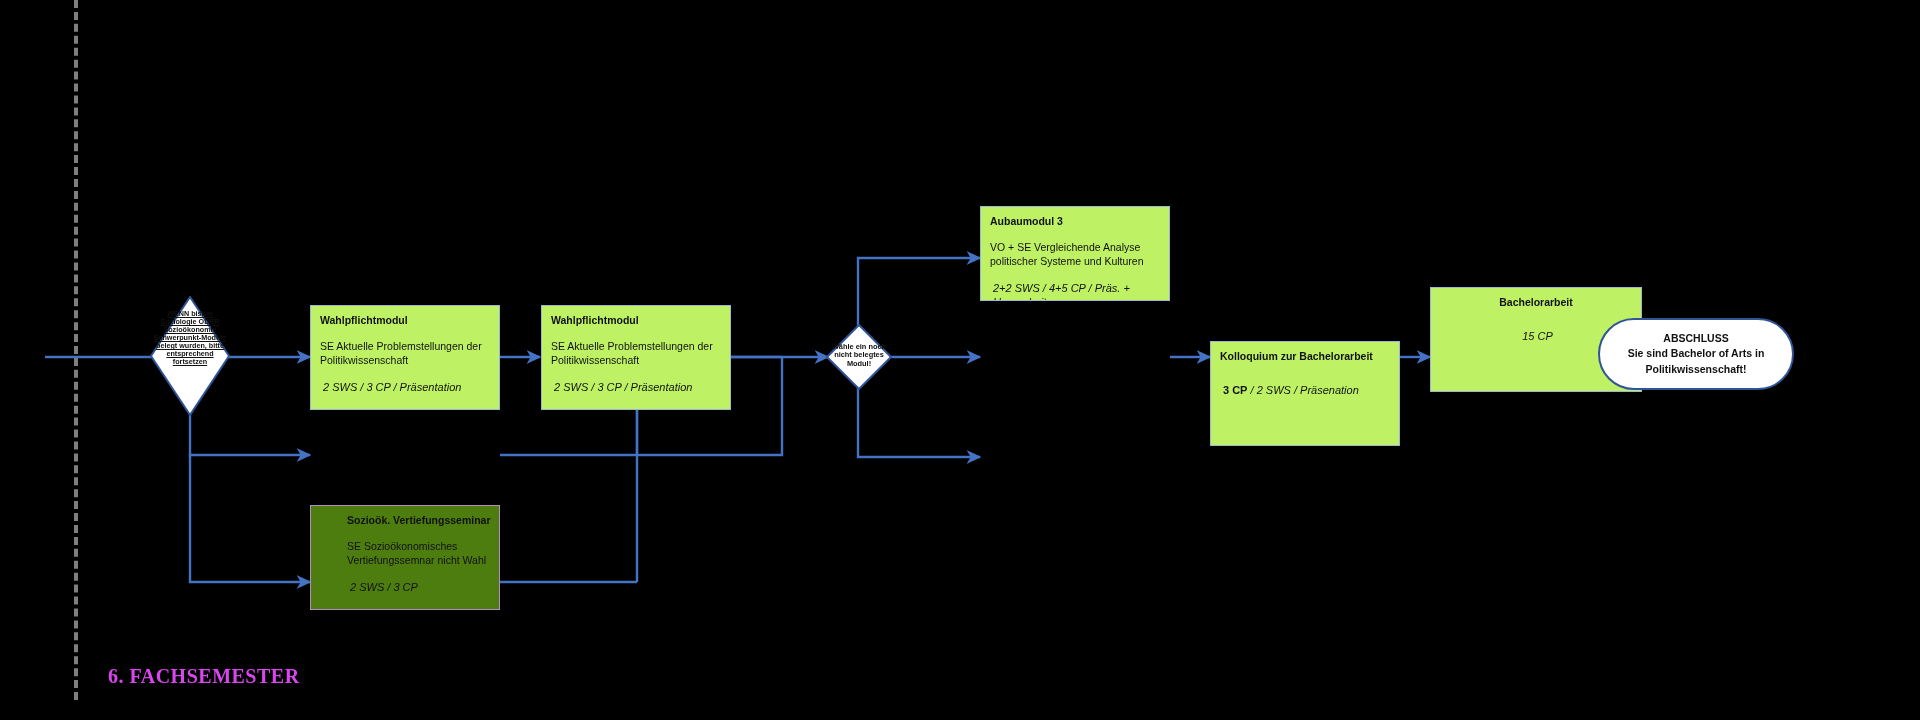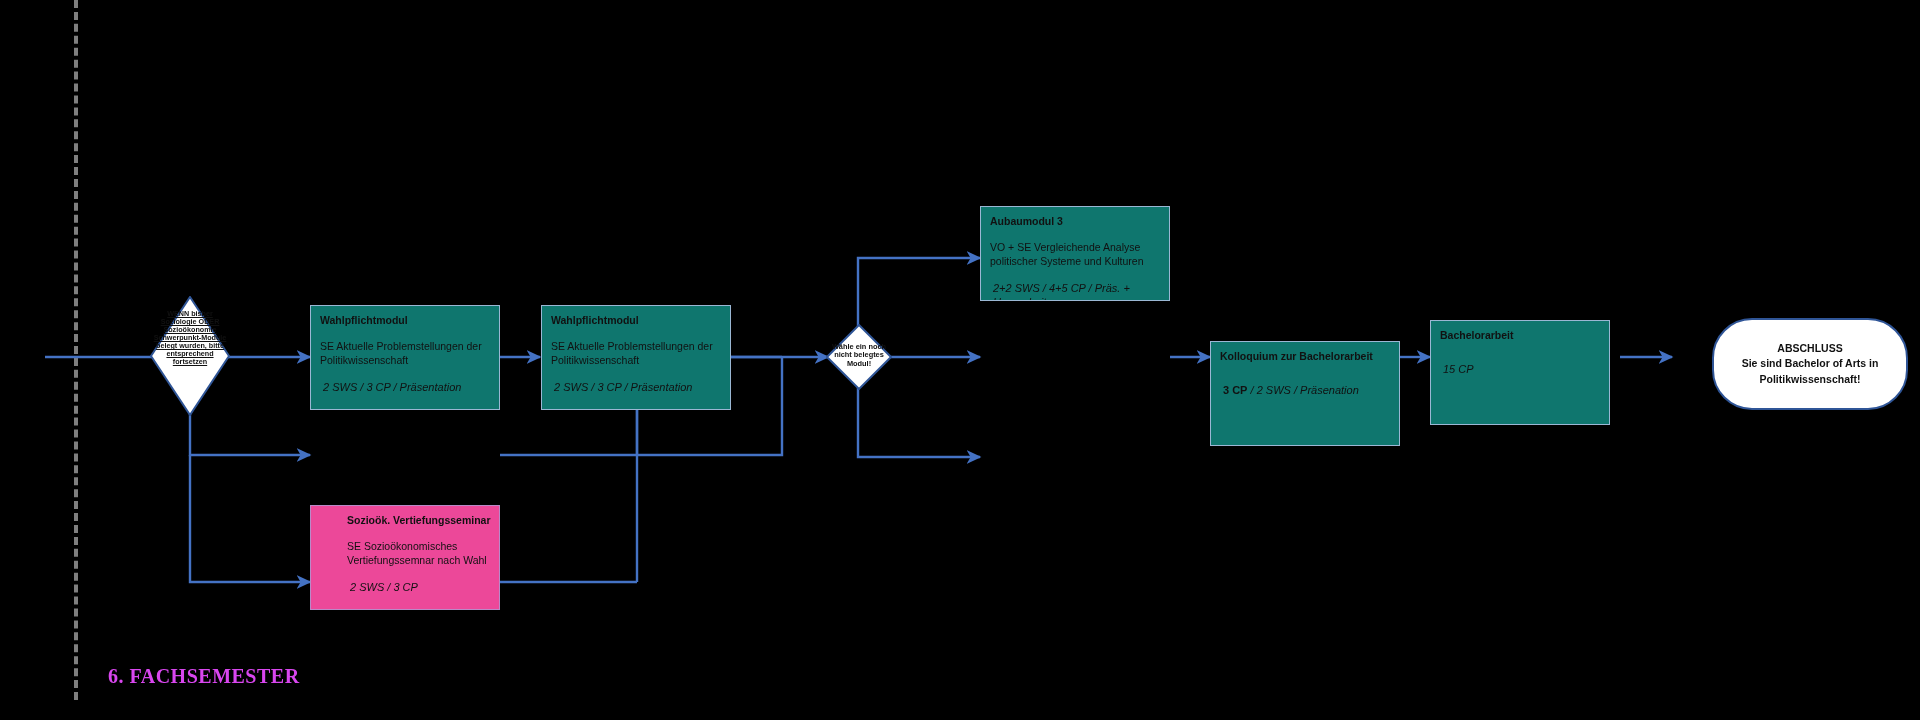--- a/index.html
+++ b/index.html
@@ -49,26 +49,26 @@
     width: 1920px;
     height: 720px;
     pointer-events: none;
   }
 
   
   .node {
     position: absolute;
     box-sizing: border-box;
     border: 1px solid #9bb7d4;
-    background: #0f766e;
+    background: #bef264;
     padding: 8px 9px 6px 9px;
     overflow: hidden;
   }
   .node.shade-light { background: #dce6f2; }
-  .node.shade-purple { background: #ec4899; border-color: #b98ac8; padding-left: 36px; }
+  .node.shade-purple { background: #4d7c0f; border-color: #b98ac8; padding-left: 36px; }
 
   .node .n-title {
     font-size: 10.5px;
     font-weight: bold;
     color: #111111;
     line-height: 1.25;
     margin-bottom: 13px;
     white-space: nowrap;
   }
   .node .n-body {
@@ -200,21 +200,21 @@
 
   <div class="node" style="left:310px; top:305px; width:190px; height:105px;">
     <div class="n-title">Wahlpflichtmodul</div>
     <div class="n-body">SE Aktuelle Problemstellungen der Politikwissenschaft</div>
     <div class="n-meta">2 SWS / 3 CP / Präsentation</div>
   </div>
 
 
   <div class="node shade-purple" style="left:310px; top:505px; width:190px; height:105px;">
     <div class="n-title">Sozioök. Vertiefungsseminar</div>
-    <div class="n-body">SE Sozioökonomisches Vertiefungssemnar nach Wahl</div>
+    <div class="n-body">SE Sozioökonomisches Vertiefungssemnar nicht Wahl</div>
     <div class="n-meta">2 SWS / 3 CP</div>
   </div>
 
   <div class="node" style="left:541px; top:305px; width:190px; height:105px;">
     <div class="n-title">Wahlpflichtmodul</div>
     <div class="n-body">SE Aktuelle Problemstellungen der Politikwissenschaft</div>
     <div class="n-meta">2 SWS / 3 CP / Präsentation</div>
   </div>
 
   <div class="diamond-wrap" id="decision-pick" style="left:826px; top:324px; width:66px; height:66px;">
@@ -231,27 +231,27 @@
   </div>
 
 
 
   <div class="node" style="left:1210px; top:305px; width:190px; height:105px;margin-top:36px;">
     <div class="n-title">Kolloquium zur Bachelorarbeit</div>
     <div class="n-body" style="margin-bottom:20px;"></div>
     <div class="n-meta"><b style="font-style:normal;">3 CP</b> <span>/ 2 SWS /  Präsenation</span></div>
   </div>
 
-  <div class="node" style="left:1430px; top:320px; width:180px; height:105px;">
+  <div class="node" style="left:1430px; top:287px; width:212px; height:105px;text-align:center;">
     <div class="n-title">Bachelorarbeit</div>
     <div class="n-body" style="margin-bottom:20px;"></div>
     <div class="n-meta">15 CP</div>
   </div>
 
-  <div class="terminator" style="left:1712px; top:318px; width:196px; height:92px;">
+  <div class="terminator" style="left:1598px; top:318px; width:196px; height:72px;">
     <div class="t-text">
       <div>ABSCHLUSS</div>
       <div>Sie sind Bachelor of Arts in</div>
       <div>Politikwissenschaft!</div>
     </div>
   </div>
 
 </div>
 
 </body></html>

